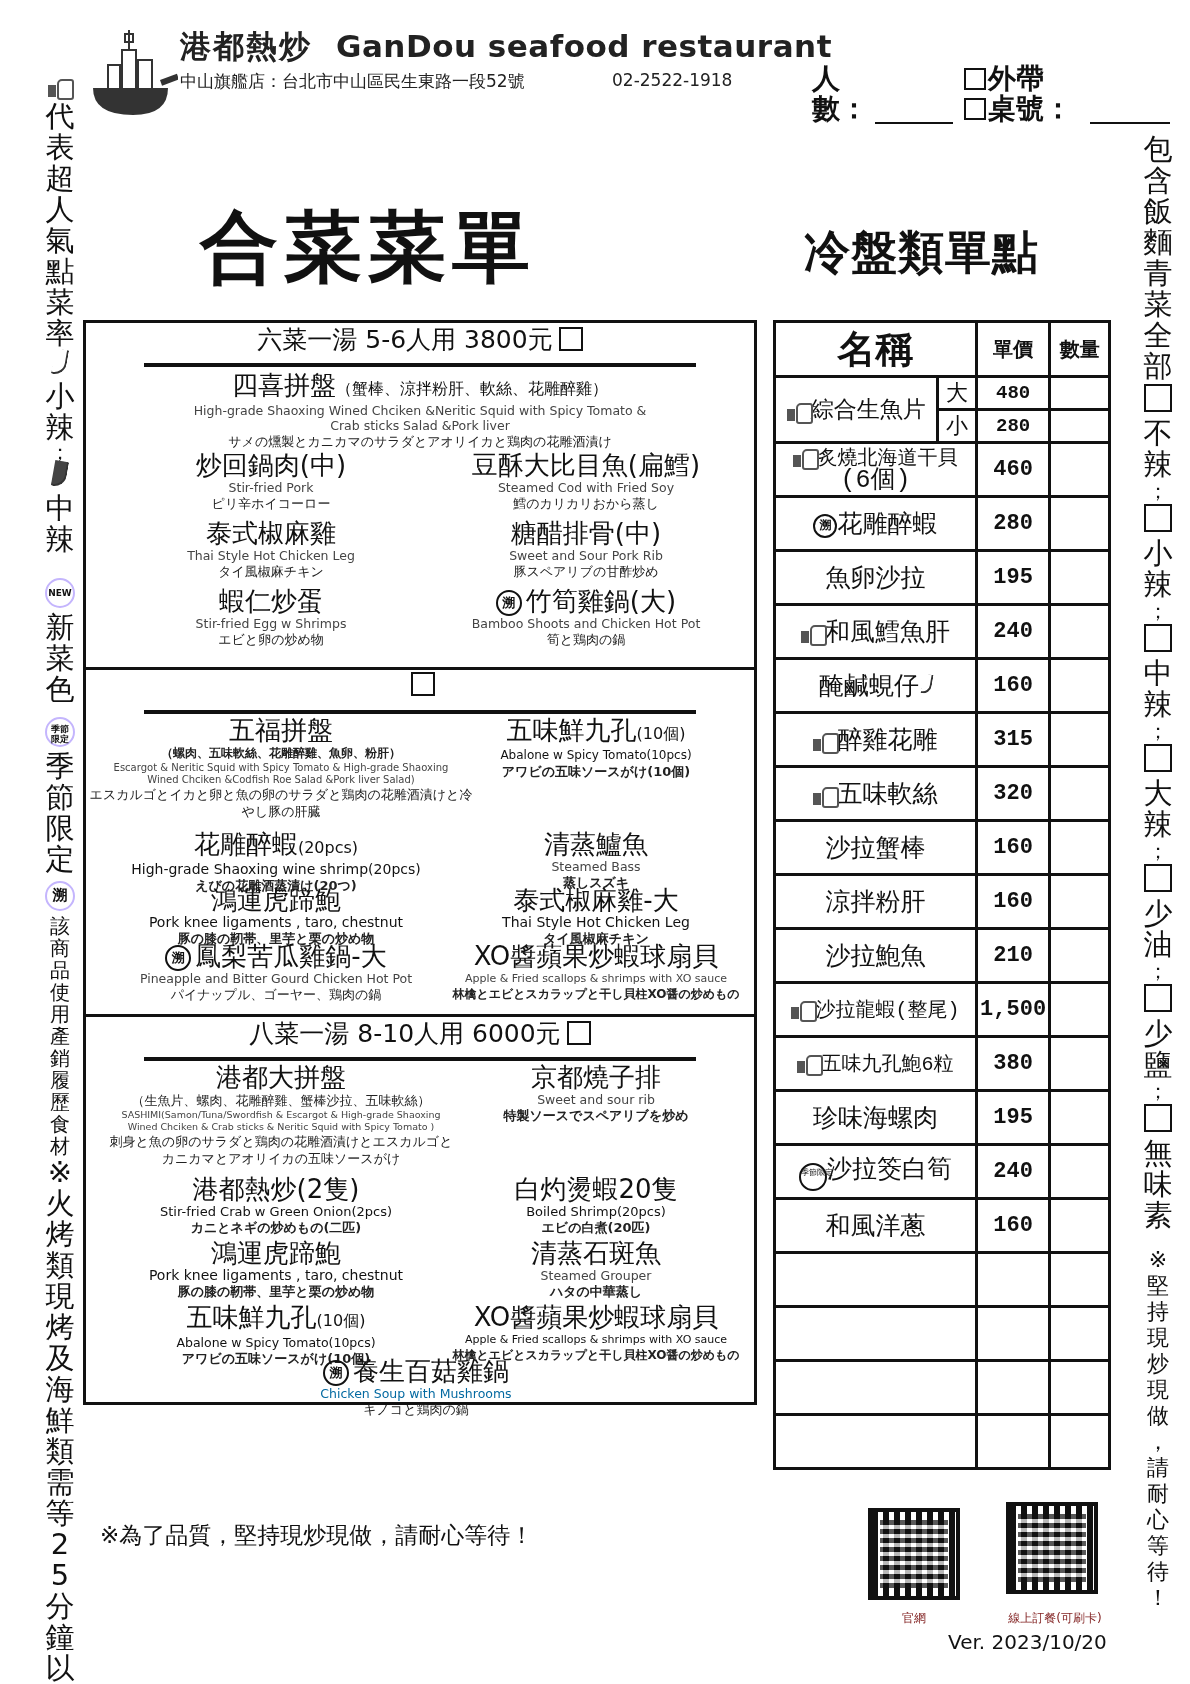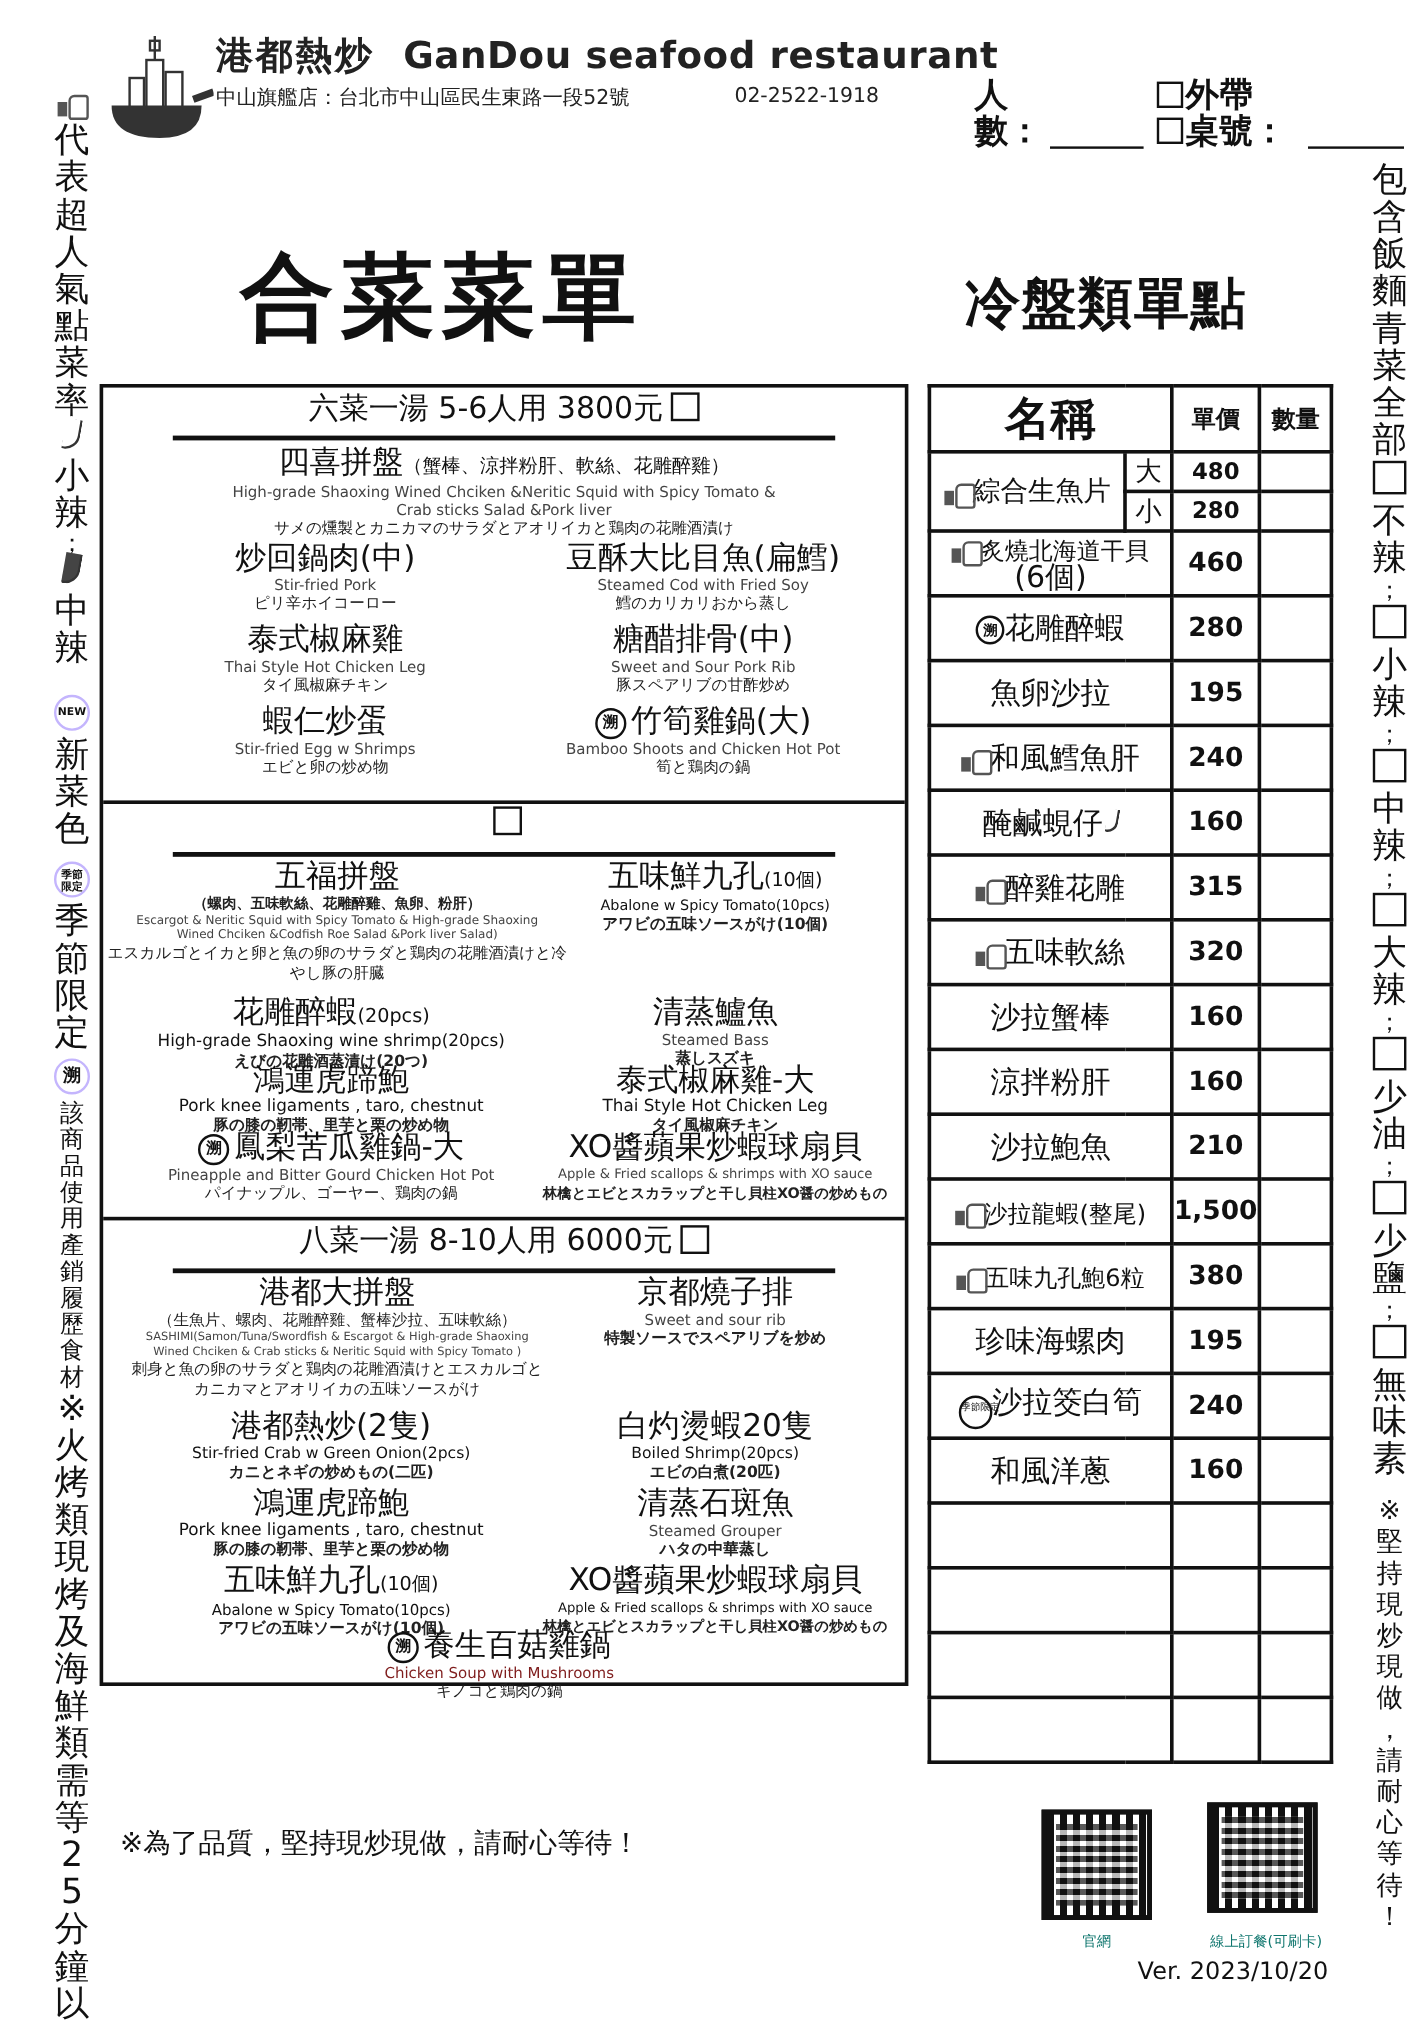--- a/index.html
+++ b/index.html
@@ -46,40 +46,40 @@
   .dish { position: absolute; text-align: center; }
   .dish .zh { font-size: 26px; line-height: 29px; white-space: nowrap; }
   .dish .zh .sub { font-size: 16px; }
   .dish .en { font-size: 12.5px; line-height: 15px; color: #444; white-space: nowrap; }
   .dish .en.b { font-size: 14px; color: #111; }
   .dish .jp { font-size: 13px; line-height: 17px; color: #222; white-space: nowrap; }
   .dish .jp.b { font-weight: bold; }
   .dish .su { display: inline-block; width: 26px; height: 26px; border: 2px solid #111; border-radius: 50%; font-size: 13px; line-height: 22px; text-align: center; font-weight: bold; vertical-align: 3px; margin-right: 4px; }
 
   
-  .cold { left: 773px; top: 320px; width: 338px; border: 3px solid #111; border-collapse: collapse; }
+  .cold { left: 773px; top: 320px; width: 338px; border: 3px solid #111; border-collapse: collapse; font-family: Liberation Mono, monospace; }
   .cold td, .cold th { border: 3px solid #111; text-align: center; }
   .cold th.name { font-size: 38px; font-weight: bold; height: 55px; }
   .cold th.hd { font-size: 20px; font-weight: bold; }
   .cold td.nm { font-size: 25px; width: 200px; height: 54px; white-space: nowrap; }
   .cold td.pr { font-size: 22px; font-weight: bold; width: 73px; }
   .cold td.qt { width: 59px; }
   .cold td.sz { font-size: 22px; width: 38px; padding: 0; }
   .cold td.pr-sm { font-size: 19px; font-weight: bold; height: 26px; }
   .cold .su { display: inline-block; width: 24px; height: 24px; border: 2px solid #111; border-radius: 50%; font-size: 12px; line-height: 20px; font-weight: bold; vertical-align: 3px; }
   .cold .season { display: inline-block; width: 28px; height: 28px; border: 2px solid #111; border-radius: 50%; font-size: 8px; line-height: 10px; padding-top: 3px; vertical-align: 2px; }
   .cold .nm2 { font-size: 21px; line-height: 22px; }
 
   .footer-note { left: 100px; top: 1520px; font-size: 23px; }
   .qr { width: 92px; height: 92px; background:
     repeating-linear-gradient(90deg, #111 0 6px, #fff 6px 11px),
     #111; border: 4px solid #111; position: absolute; }
   .qr .inner { position: absolute; inset: 8px; background:
     repeating-linear-gradient(0deg, #111 0 5px, #fff 5px 9px); opacity: 0.7; }
-  .qr-label { font-size: 12px; color: #0f766e; position: absolute; text-align: center; }
+  .qr-label { font-size: 12px; color: #7f1d1d; position: absolute; text-align: center; }
   .version { left: 948px; top: 1630px; font-size: 20px; }
 </style>
 </head>
 <body>
 
 <svg class="abs logo" viewBox="0 0 90 95">
   <g fill="none" stroke="#333" stroke-width="2">
     <rect x="20" y="45" width="12" height="25"></rect>
     <rect x="34" y="30" width="14" height="40"></rect>
     <rect x="50" y="40" width="14" height="30"></rect>
@@ -315,21 +315,21 @@
         <div class="en" style="color:#111">Abalone w Spicy Tomato(10pcs)</div>
         <div class="jp b">アワビの五味ソースがけ(10個)</div>
     </div>
     <div class="dish" style="left:360px; width:300px; top:286px;">
       <div class="zh">XO醬蘋果炒蝦球扇貝</div>
         <div class="en" style="font-size:11px;color:#111">Apple &amp; Fried scallops &amp; shrimps with XO sauce</div>
         <div class="jp b" style="font-size:12px">林檎とエビとスカラップと干し貝柱XO醤の炒めもの</div>
     </div>
     <div class="dish" style="left:180px; width:300px; top:340px;">
       <div class="zh"><span class="su">溯</span><span>養生百菇雞鍋</span></div>
-        <div class="en" style="color:#7f1d1d">Chicken Soup with Mushrooms</div>
+        <div class="en" style="color:#0369a1">Chicken Soup with Mushrooms</div>
         <div class="jp">キノコと鶏肉の鍋</div>
     </div>
   </div>
 </div>
 
 <table class="abs cold">
   <tbody>
       <tr>
     <th class="name" colspan="2">名稱</th>
     <th class="hd">單價</th>

